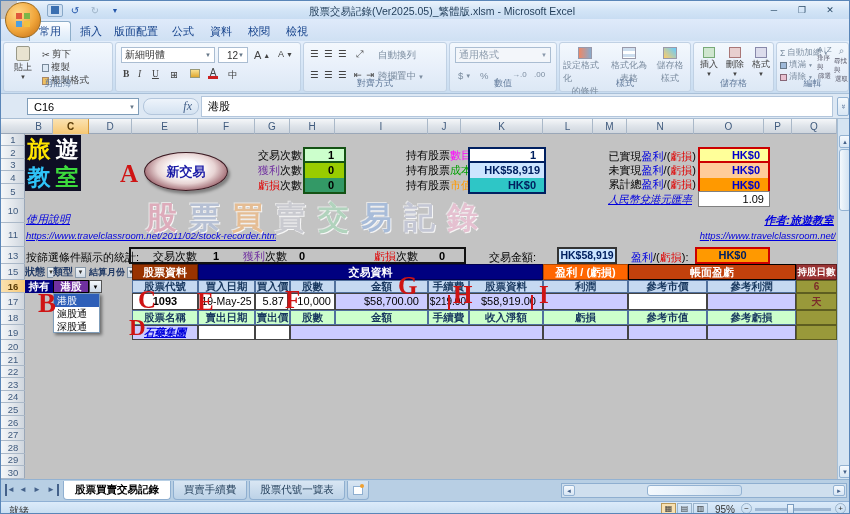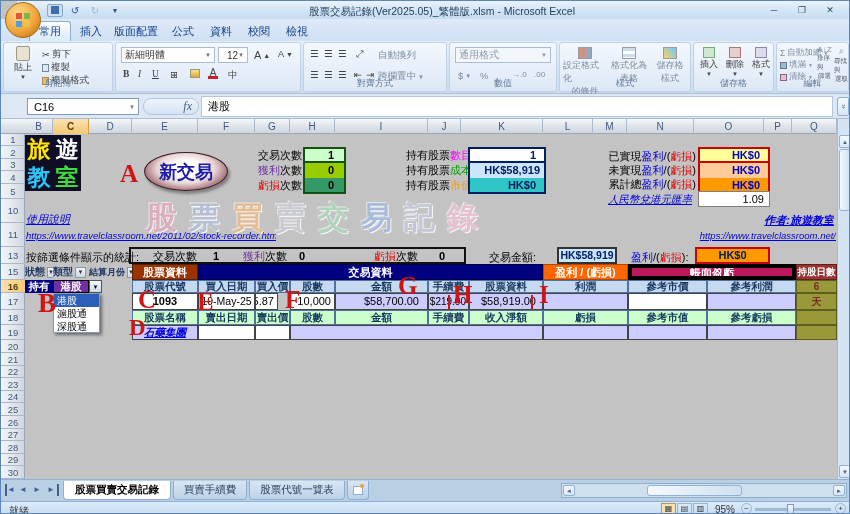--- a/index.html
+++ b/index.html
@@ -97,21 +97,21 @@
                background:linear-gradient(#dcebfa,#c6dcf0); border-top:1px solid #8fb0d4;
                font-size:10px; color:#333; }
   
   .logo { position:absolute; left:24px; top:134px; width:56px; height:56px; background:#0e0e24;
           display:grid; grid-template-columns:28px 28px; grid-template-rows:28px 28px; z-index:5; }
   .logo div { display:flex; align-items:center; justify-content:center; font-size:23px; font-weight:bold; }
   .oval { position:absolute; left:143px; top:151px; width:84px; height:39px; border-radius:50%;
           background:radial-gradient(ellipse at 50% 42%, #ffffff 25%, #e8d4d4 50%, #8a4a55 82%, #5c2633 100%);
           border:1px solid #3a1a22; box-shadow:2px 3px 3px rgba(0,0,0,.35);
           display:flex; align-items:center; justify-content:center; z-index:6; }
-  .oval span { color:#1a1aa6; font-weight:bold; font-size:18px; }
+  .oval span { color:#1a1aa6; font-weight:bold; font-size:13px; }
   .wm { position:absolute; left:145px; top:196px; width:345px; display:flex; gap:12px;
         font-size:31px; font-weight:bold; opacity:.85; z-index:2; }
   .wm span { text-shadow:1px 1px 0 #fff, -1px -1px 0 rgba(255,255,255,.7); }
   .wm span:nth-child(1){color:#e2a8ba;} .wm span:nth-child(2){color:#b4c0d8;}
   .wm span:nth-child(3){color:#ecbd8c;} .wm span:nth-child(4){color:#cbccd3;}
   .wm span:nth-child(5){color:#aed6bc;} .wm span:nth-child(6){color:#a4bbdd;}
   .wm span:nth-child(7){color:#c3c7d8;} .wm span:nth-child(8){color:#ebc0d3;}
   .seg-purple { color:#7030a0; } .seg-red { color:#e00000; } .seg-blue { color:#0000e0; }
   .seg-mag { color:#ff00ff; } .seg-green { color:#00a000; } .seg-orange { color:#ff9900; }
   .vnavy { color:#002060; font-weight:bold; }
@@ -502,21 +502,21 @@
     <span>類型</span>
       <span class="filterbtn">▼</span>
     </div>
   <div class="cell" style="left:88px;top:263px;width:43px;height:16px;color:#1f3864;font-weight:bold;font-size:9px">
     <span>結算月份</span>
       <span class="filterbtn">▼</span>
     </div>
   <div class="cell cc" style="left:131px;top:263px;width:66px;height:16px;background:#993300;color:#fff;font-weight:bold;border:1px solid #5e1f00">股票資料</div>
   <div class="cell cc" style="left:197px;top:263px;width:345px;height:16px;background:#000080;color:#fff;font-weight:bold;border:1px solid #000050">交易資料</div>
   <div class="cell cc" style="left:542px;top:263px;width:85px;height:16px;background:#ff6600;color:#fff;font-weight:bold;border:1px solid #b34700">盈利 / (虧損)</div>
-  <div class="cell cc" style="left:627px;top:263px;width:168px;height:16px;background:#be185d;color:#fff;font-weight:bold;border:4px solid #000000">帳面盈虧</div>
+  <div class="cell cc" style="left:627px;top:263px;width:168px;height:16px;background:#c2410c;color:#fff;font-weight:bold;border:1px solid #000000">帳面盈虧</div>
   <div class="cell cc" style="left:795px;top:263px;width:41px;height:16px;background:#993333;color:#fff;font-weight:bold;font-size:9.5px;border:1px solid #5e1f1f">持股日數</div>
 
   <div class="cell cc" style="left:24px;top:279px;width:28px;height:13px;background:#000080;color:#fff;font-weight:bold;font-size:10.5px">持有</div>
   <div class="cell cc" style="left:52px;top:279px;width:36px;height:13px;background:#7030a0;color:#fff;font-weight:bold;font-size:10.5px;border:1px solid #000">港股</div>
   <div class="cell cc" style="left:88px;top:279px;width:13px;height:13px;background:linear-gradient(#f4f8fc,#cdd9e6);border:1px solid #555;font-size:6px">
     <span>▼</span>
     </div>
   <div class="cell hdrblue" style="left:131px;top:279px;width:66px;height:13px">股票代號</div>
   <div class="cell hdrblue" style="left:197px;top:279px;width:57px;height:13px">買入日期</div>
   <div class="cell hdrblue" style="left:254px;top:279px;width:35px;height:13px">買入價</div>
@@ -524,21 +524,21 @@
   <div class="cell hdrblue" style="left:334px;top:279px;width:93px;height:13px">金額</div>
   <div class="cell hdrblue" style="left:427px;top:279px;width:41px;height:13px">手續費</div>
   <div class="cell hdrblue" style="left:468px;top:279px;width:74px;height:13px">股票資料</div>
   <div class="cell hdrblue" style="left:542px;top:279px;width:85px;height:13px">利潤</div>
   <div class="cell hdrblue" style="left:627px;top:279px;width:79px;height:13px">參考市價</div>
   <div class="cell hdrblue" style="left:706px;top:279px;width:89px;height:13px">參考利潤</div>
   <div class="cell olive" style="left:795px;top:279px;width:41px;height:13px">6</div>
 
   <div class="cell cc bd" style="left:131px;top:292px;width:66px;height:17px;background:#fff;font-weight:bold">1093</div>
   <div class="cell cc bd" style="left:197px;top:292px;width:57px;height:17px;background:#fff;font-size:10.5px">19-May-25</div>
-  <div class="cell cr bd" style="left:254px;top:292px;width:23px;height:17px;background:#fff;padding-right:3px">5.87</div>
+  <div class="cell cr bd" style="left:254px;top:292px;width:33px;height:17px;background:#fff;padding-right:3px">5.87</div>
   <div class="cell cr bd" style="left:289px;top:292px;width:45px;height:17px;background:#fff;padding-right:3px">10,000</div>
   <div class="cell cr bd lav" style="left:334px;top:292px;width:93px;height:17px;padding-right:8px">$58,700.00</div>
   <div class="cell cr bd lav" style="left:427px;top:292px;width:41px;height:17px;padding-right:2px;font-size:10px">$219.00</div>
   <div class="cell cr bd lav" style="left:468px;top:292px;width:74px;height:17px;padding-right:6px">$58,919.00</div>
   <div class="cell bd lav" style="left:542px;top:292px;width:85px;height:17px"></div>
   <div class="cell bd" style="left:627px;top:292px;width:79px;height:17px;background:#fff"></div>
   <div class="cell bd lav" style="left:706px;top:292px;width:89px;height:17px"></div>
   <div class="cell olive" style="left:795px;top:292px;width:41px;height:17px">天</div>
 
   <div class="cell hdrgreen" style="left:131px;top:309px;width:66px;height:15px">股票名稱</div>

